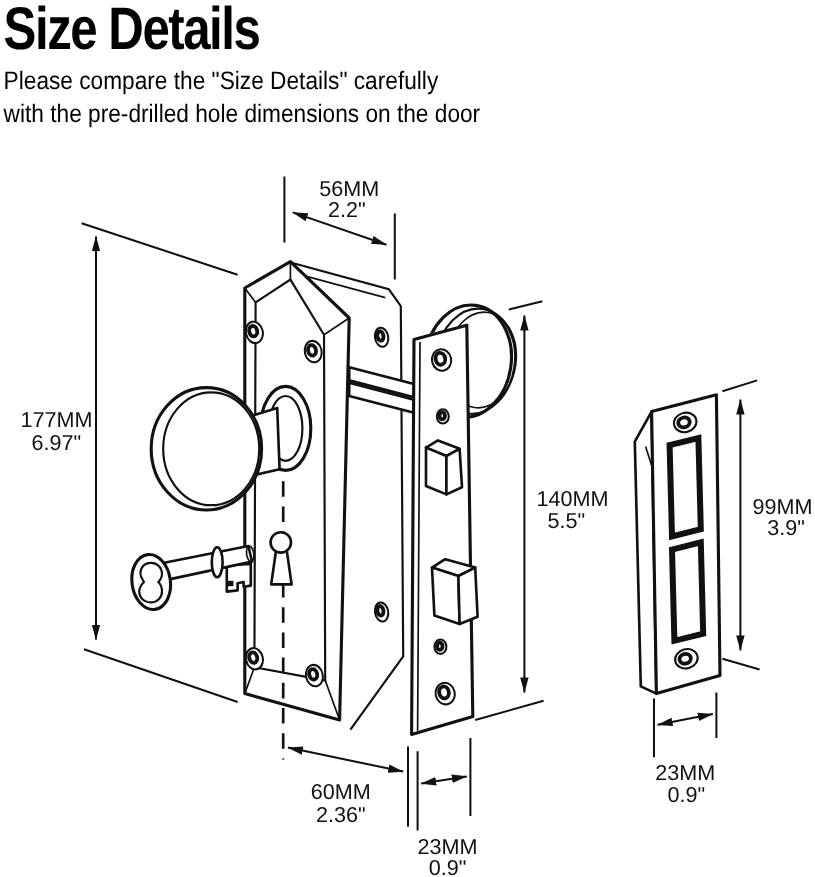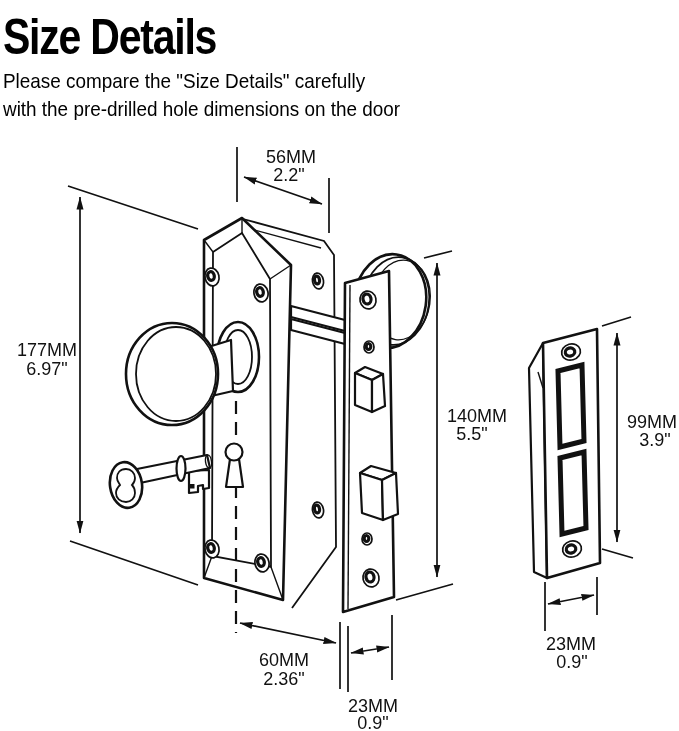--- a/index.html
+++ b/index.html
@@ -1,18 +1,18 @@
 <!DOCTYPE html>
 <html><head>
 <meta charset="utf-8">
 <style>
   html,body{margin:0;padding:0;background:#fff;}
   body{width:679px;height:731px;position:relative;overflow:hidden;
        font-family:"Liberation Sans", sans-serif; color:#111;}
-  .header{position:absolute;left:3px;top:13px;z-index:2;}
+  .header{position:absolute;left:3px;top:0;z-index:2;}
   .title{font-size:50px;font-weight:bold;letter-spacing:-1.5px;
          transform:scaleX(0.82);transform-origin:0 0;line-height:48px;
          white-space:nowrap;color:#000;}
   .subtitle{margin-top:6px;font-size:21px;line-height:28px;
             transform:scaleX(0.90);transform-origin:0 0;white-space:nowrap;color:#000;}
   svg{position:absolute;left:0;top:0;z-index:1;}
   .ol{fill:#fff;stroke:#111;stroke-width:2.6;stroke-linejoin:round;}
   .ol2{fill:#fff;stroke:#111;stroke-width:2.2;stroke-linejoin:round;}
   .md{fill:none;stroke:#111;stroke-width:1.8;}
   .thin{fill:none;stroke:#111;stroke-width:1.4;}

